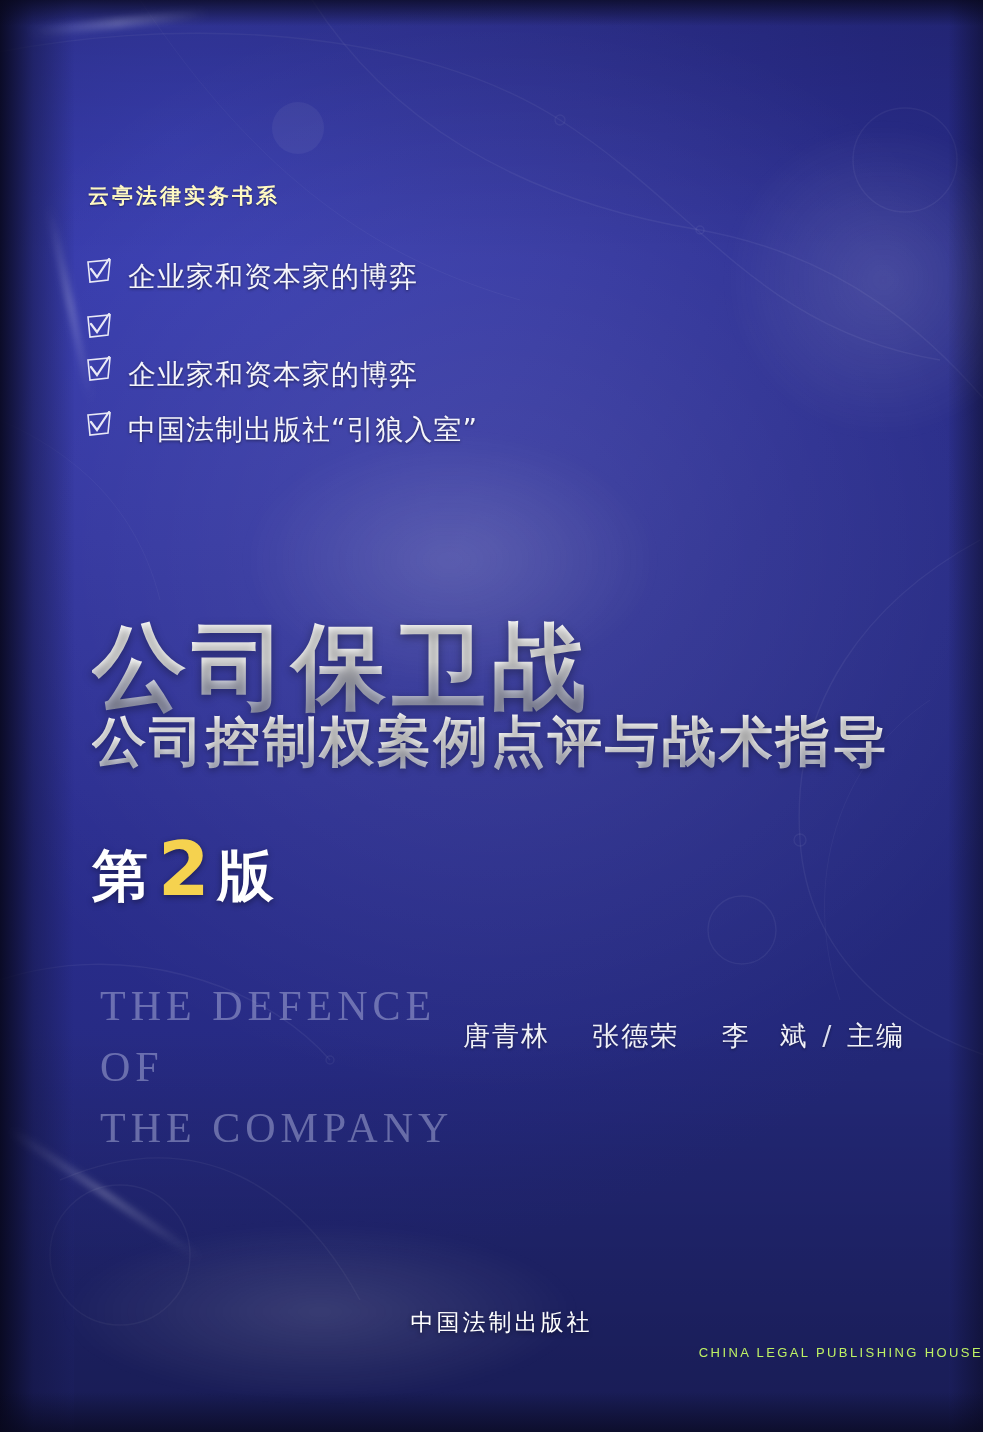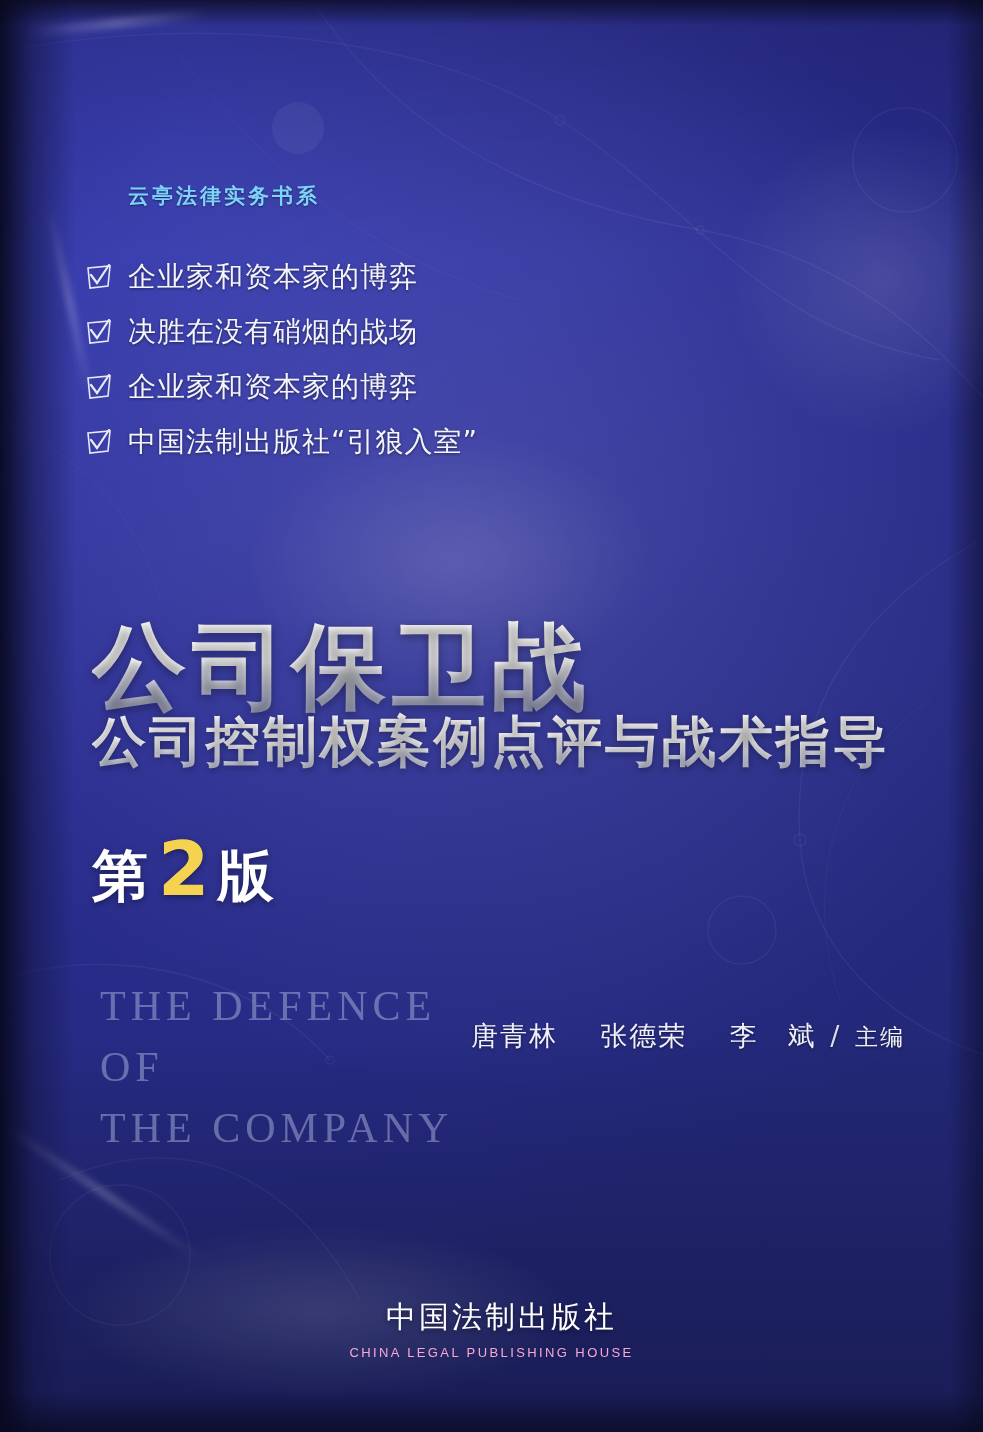--- a/index.html
+++ b/index.html
@@ -71,35 +71,33 @@
     pointer-events: none;
     opacity: 0.55;
   }
   
   .series-label {
     position: absolute;
     left: 88px;
     top: 182px;
     font-size: 21px;
     letter-spacing: 3px;
-    color: #7dd3fc;
+    color: #fef9c3;
     font-weight: bold;
     font-family: "DejaVu Sans", sans-serif;
     text-shadow: 0 1px 2px rgba(0,0,0,0.45);
-    margin-left: 40px;
   }
   .bullets {
     position: absolute;
     left: 86px;
     top: 258px;
     width: 560px;
   }
   .bullet-row {
     display: flex;
-    align-items: center;
     margin-bottom: 17px;
   }
   .bullet-mark {
     width: 26px;
     height: 26px;
     margin-right: 16px;
     flex: 0 0 auto;
     position: relative;
   }
   .bullet-mark svg { display:block; }
@@ -180,42 +178,43 @@
     right: 78px;
     top: 1018px;
     font-family: "DejaVu Sans", sans-serif;
     font-size: 27px;
     letter-spacing: 2px;
     color: #f0f1f8;
     white-space: nowrap;
     text-shadow: 0 1px 3px rgba(0,0,0,0.45);
   }
   .authors .sep { color: #dcdef0; margin: 0 3px; }
-  .authors .role { font-size: 23px; }
+  .authors .role { font-size: 27px; }
   .publisher {
     position: absolute;
     left: 0;
     right: 0;
     bottom: 72px;
     text-align: center;
     font-family: "DejaVu Sans", sans-serif;
   }
   .publisher .pub-cn {
-    font-size: 30px;
+    font-size: 23px;
     letter-spacing: 3px;
     color: #ffffff;
     text-shadow: 0 2px 5px rgba(0,0,0,0.45);
     padding-left: 20px;
   }
   .publisher .pub-en {
     margin-top: 7px;
     font-size: 13px;
     letter-spacing: 2.4px;
-    color: #f9a8d4;
+    color: #bef264;
     font-family: "Liberation Sans", sans-serif;
+    text-align: right;
   }
 </style>
 </head>
 <body>
 
 <div id="cover">
 
   <div class="bg-base"></div>
 
   <svg class="deco" viewBox="0 0 983 1432" preserveAspectRatio="none">
@@ -268,21 +267,20 @@
       <span class="bullet-text">企业家和资本家的博弈</span>
     </div>
 
     <div class="bullet-row">
       <span class="bullet-mark">
         <svg width="26" height="26" viewBox="0 0 26 26">
           <path d="M2 4 L24 2 L22 22 L4 24 Z" fill="none" stroke="#e9e9f6" stroke-width="1.6"></path>
           <path d="M5 11 L11 19 L23 1" fill="none" stroke="#e9e9f6" stroke-width="2.2" stroke-linecap="round"></path>
         </svg>
       </span>
-      <span class="bullet-text">决胜在没有硝烟的战场</span>
     </div>
 
     <div class="bullet-row">
       <span class="bullet-mark">
         <svg width="26" height="26" viewBox="0 0 26 26">
           <path d="M2 4 L24 2 L22 22 L4 24 Z" fill="none" stroke="#e9e9f6" stroke-width="1.6"></path>
           <path d="M5 11 L11 19 L23 1" fill="none" stroke="#e9e9f6" stroke-width="2.2" stroke-linecap="round"></path>
         </svg>
       </span>
       <span class="bullet-text">企业家和资本家的博弈</span>

